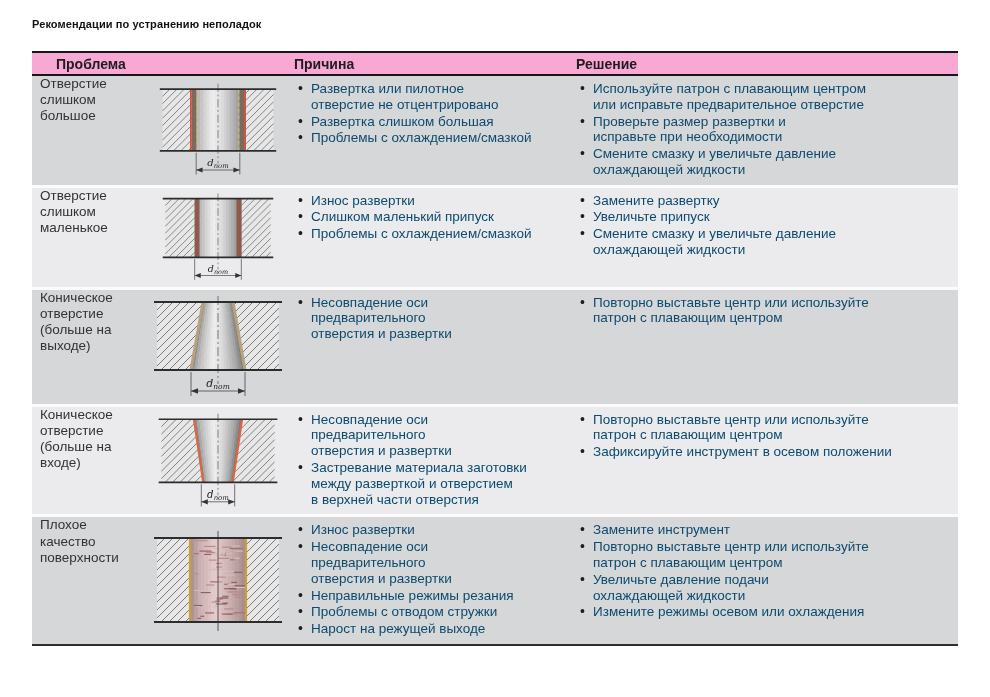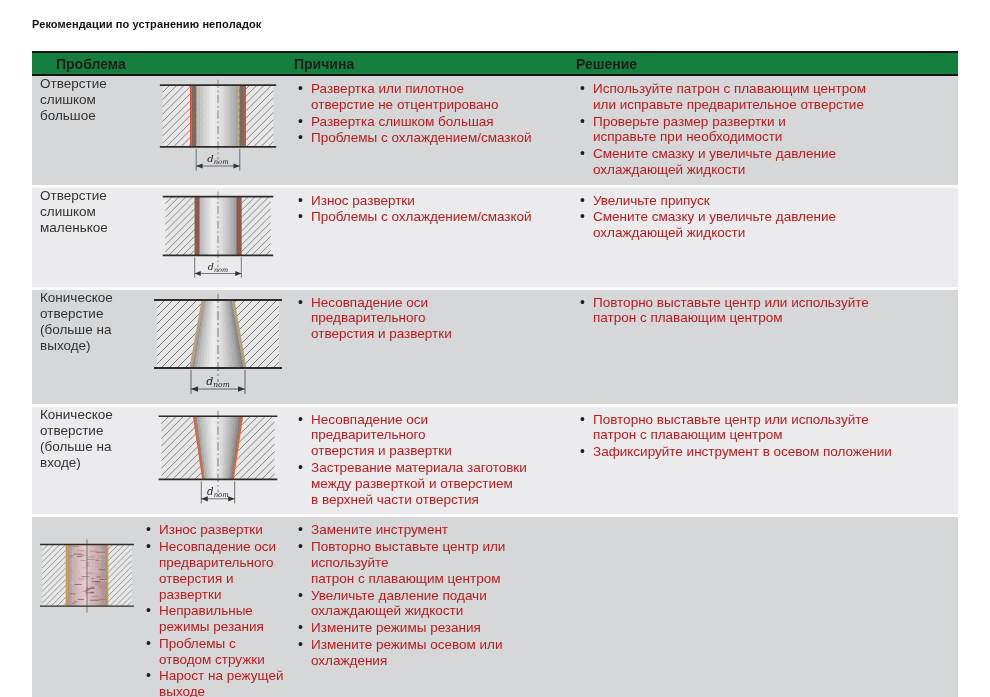--- a/index.html
+++ b/index.html
@@ -13,33 +13,33 @@
   .th-problem{padding-left:24px;}
   .th-cause,.th-solution{text-align:left;}
   .row{display:grid;grid-template-columns:110px 152px 282px 1fr;border-bottom:3px solid #fbfbfb;}
   .row:nth-child(1){min-height:104px;}
   .row:nth-child(2){min-height:99px;}
   .row:nth-child(3){min-height:114px;}
   .row:nth-child(4){min-height:106px;}
   .row:nth-child(5){min-height:123px;border-bottom:2px solid #2e2e2e;}
   .c-problem{display:flex;align-items:flex-start;padding-left:8px;font-size:13.5px;color:#333;line-height:1.2;}
   .problem-label{white-space:pre-line;}
-  .c-diagram{display:flex;align-items:flex-start;justify-content:center;}
-  .blist{margin:0;padding:5px 8px 6px 2px;list-style:none;font-size:13.5px;color:#b91c1c;line-height:1.17;}
+  .c-diagram{display:flex;align-items:center;justify-content:center;}
+  .blist{margin:0;padding:5px 8px 6px 2px;list-style:none;font-size:13.5px;color:#0c4a6e;line-height:1.17;}
   .blist li{position:relative;padding-left:15px;margin-bottom:1px;white-space:pre-line;}
   .blist li::before{content:"\2022";position:absolute;left:2px;top:-1px;color:#1e1e1e;font-size:14px;}
 </style>
 </head>
 <body>
 
 <div class="page">
   <div class="page-title">Рекомендации по устранению неполадок</div>
 
   <div class="ttable">
-    <div class="thead" style="background: #15803d;">
+    <div class="thead" style="background: #f9a8d4;">
       <div class="th th-problem">Проблема</div>
       <div class="th th-cause">Причина</div>
       <div class="th th-solution">Решение</div>
     </div>
     <div id="rows">
         <div class="row" style="background: rgb(214, 215, 217);">
     <div class="cell c-problem">
       <span class="problem-label">Отверстие
 слишком
 большое</span>
@@ -183,25 +183,27 @@
               <line x1="102" y1="80" x2="102" y2="104" stroke="#444" stroke-width="0.8"></line>
               <line x1="48" y1="99" x2="102" y2="99" stroke="#444" stroke-width="0.8"></line>
               <polygon points="48,99 55,96.2 55,101.8" fill="#333"></polygon>
               <polygon points="102,99 95,96.2 95,101.8" fill="#333"></polygon>
               <text x="75" y="95" text-anchor="middle" font-family="DejaVu Serif, serif" font-style="italic" font-size="11" fill="#222">d<tspan font-size="7.5" dy="2">nom</tspan></text>
             </svg>
           </div>
     <div class="cell c-causes">
       <ul class="blist">
               <li>Износ развертки</li>
+              <li>Слишком маленький припуск</li>
               <li>Проблемы с охлаждением/смазкой</li>
             </ul>
     </div>
     <div class="cell c-solutions">
       <ul class="blist">
+              <li>Замените развертку</li>
               <li>Увеличьте припуск</li>
               <li>Смените смазку и увеличьте давление
 охлаждающей жидкости</li>
             </ul>
     </div>
   </div>
         <div class="row" style="background: rgb(214, 215, 217);">
     <div class="cell c-problem">
       <span class="problem-label">Коническое
 отверстие
@@ -355,20 +357,25 @@
     </div>
     <div class="cell c-solutions">
       <ul class="blist">
               <li>Повторно выставьте центр или используйте
 патрон с плавающим центром</li>
               <li>Зафиксируйте инструмент в осевом положении</li>
             </ul>
     </div>
   </div>
         <div class="row" style="background: rgb(214, 215, 217);">
+    <div class="cell c-problem">
+      <span class="problem-label">Плохое
+качество
+поверхности</span>
+    </div>
     <div class="cell c-diagram">
             <svg width="150" height="118" viewBox="0 0 150 110" preserveAspectRatio="xMidYMid meet">
               <rect x="14" y="12" width="122" height="84" fill="#e7e7e7"></rect>
               <line x1="14" y1="20" x2="22" y2="12" stroke="#5f5f5f" stroke-width="0.8"></line>
               <line x1="14" y1="28" x2="30" y2="12" stroke="#5f5f5f" stroke-width="0.8"></line>
               <line x1="14" y1="36" x2="38" y2="12" stroke="#5f5f5f" stroke-width="0.8"></line>
               <line x1="14" y1="44" x2="46" y2="12" stroke="#5f5f5f" stroke-width="0.8"></line>
               <line x1="14" y1="52" x2="54" y2="12" stroke="#5f5f5f" stroke-width="0.8"></line>
               <line x1="14" y1="60" x2="62" y2="12" stroke="#5f5f5f" stroke-width="0.8"></line>
               <line x1="14" y1="68" x2="70" y2="12" stroke="#5f5f5f" stroke-width="0.8"></line>
@@ -494,20 +501,19 @@
               <li>Нарост на режущей выходе</li>
             </ul>
     </div>
     <div class="cell c-solutions">
       <ul class="blist">
               <li>Замените инструмент</li>
               <li>Повторно выставьте центр или используйте
 патрон с плавающим центром</li>
               <li>Увеличьте давление подачи
 охлаждающей жидкости</li>
-              <li>Измените режимы резания</li>
               <li>Измените режимы осевом или охлаждения</li>
             </ul>
     </div>
   </div>
       </div>
   </div>
 </div>
 
 </body></html>

